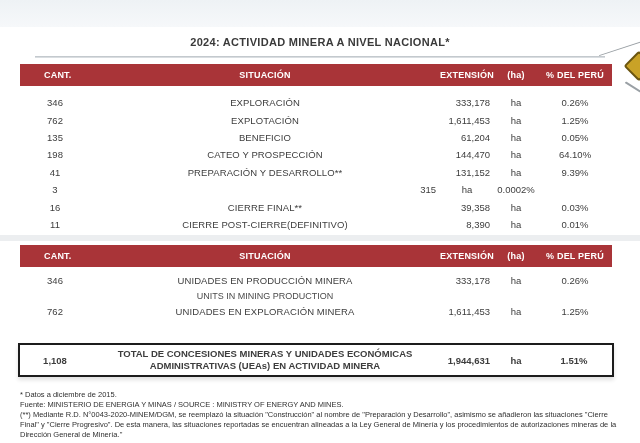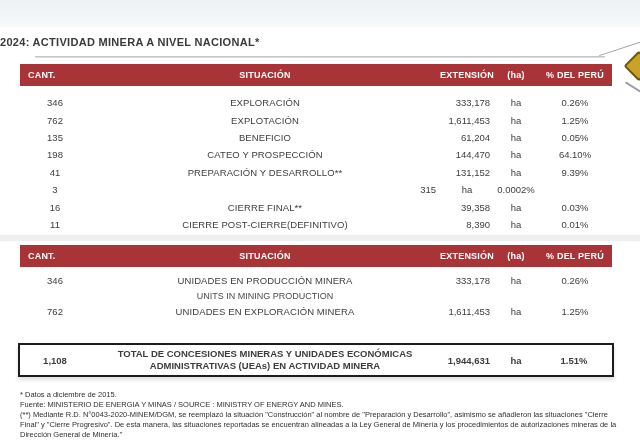--- a/index.html
+++ b/index.html
@@ -10,21 +10,21 @@
     position:relative;
     overflow:hidden;
     color:#3d3d3d;
   }
   .top-band {
     position:absolute; left:0; top:0; width:640px; height:27px;
     background:linear-gradient(#eef2f5,#f6f8fa);
   }
   .page-title {
     position:absolute; left:0; top:36px; width:640px;
-    text-align:left; font-size:11px; font-weight:bold; color:#3a3a3a;
+    text-align:center; font-size:11px; font-weight:bold; color:#3a3a3a;
     letter-spacing:0.3px;
   }
   .title-divider {
     position:absolute; left:35px; top:56px; width:570px; height:2px;
     background:linear-gradient(#b9bfc4,#e4e7ea);
   }
   .diag-line {
     position:absolute; right:-4px; top:48px; width:46px; height:1px;
     background:#9aa0a5; transform:rotate(-18deg);
   }
@@ -38,21 +38,21 @@
     background:#9aa0a5; transform:rotate(32deg); border-radius:2px;
   }
 
   .tbl { position:absolute; left:20px; width:592px; }
   .hdr-row {
     display:grid; grid-template-columns:70px 350px 54px 44px 74px;
     align-items:center; height:22px;
     color:#ffffff; font-size:9px; font-weight:bold; letter-spacing:0.2px;
     white-space:nowrap;
   }
-  .hdr-cant { text-align:left; padding-left:8px; }
+  .hdr-cant { text-align:left; padding-left:24px; }
   .hdr-c { text-align:center; }
   .tbl1-header { top:64px; }
   .tbl2-header { top:245px; }
 
   .row {
     display:grid; grid-template-columns:70px 350px 54px 44px 74px;
     align-items:center; height:17.4px;
     font-size:9.5px; color:#3d3d3d; white-space:nowrap;
   }
   .c-cant { text-align:center; }

